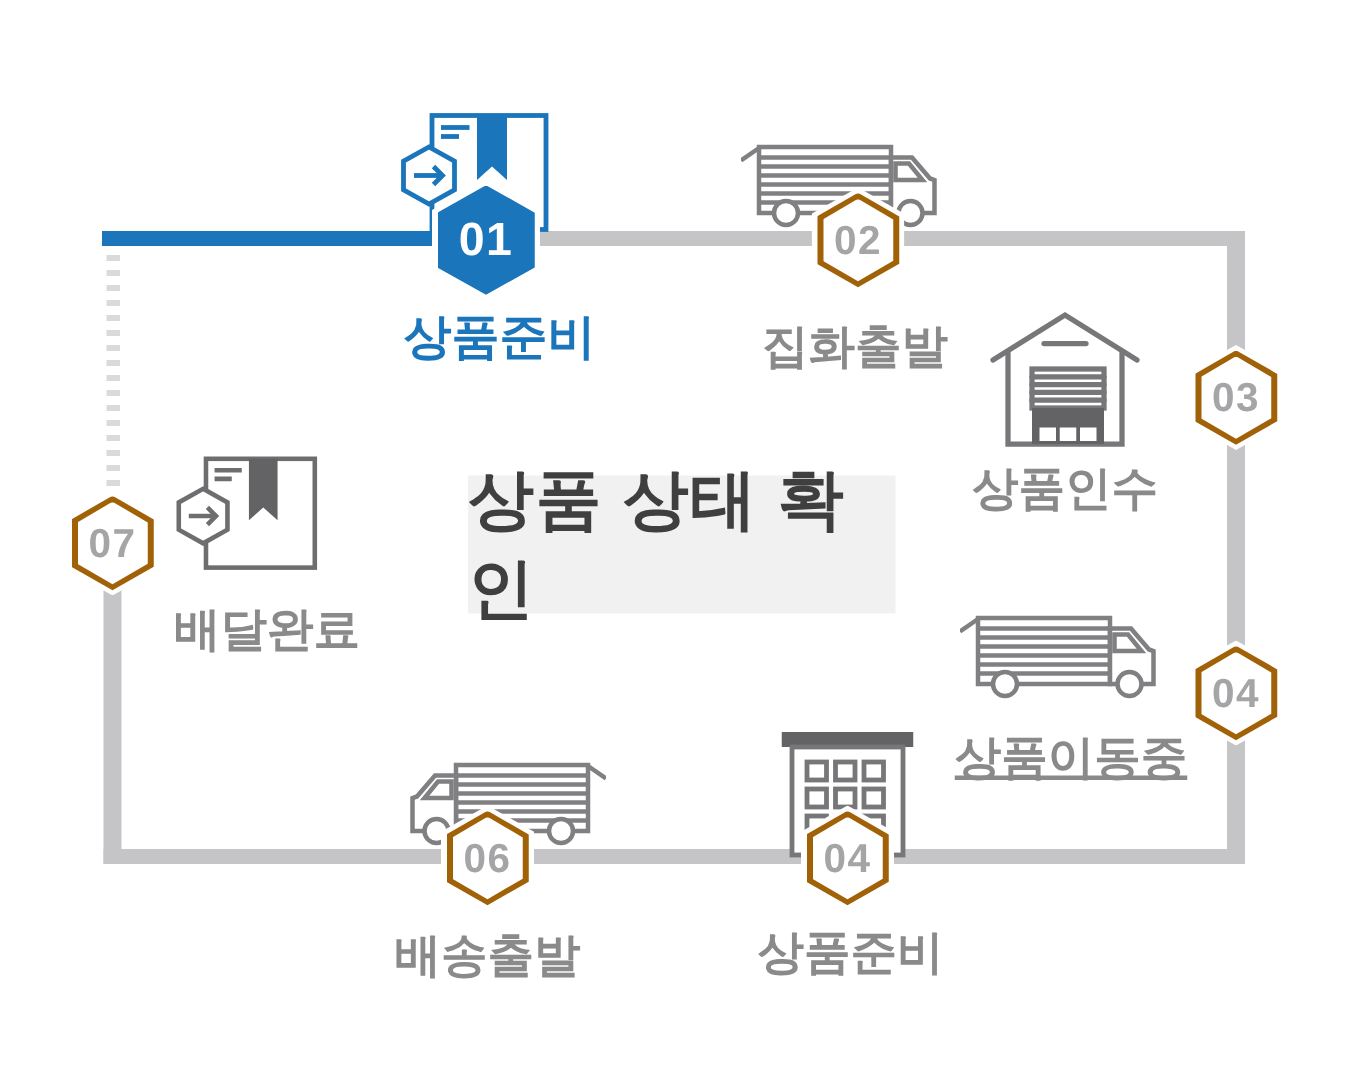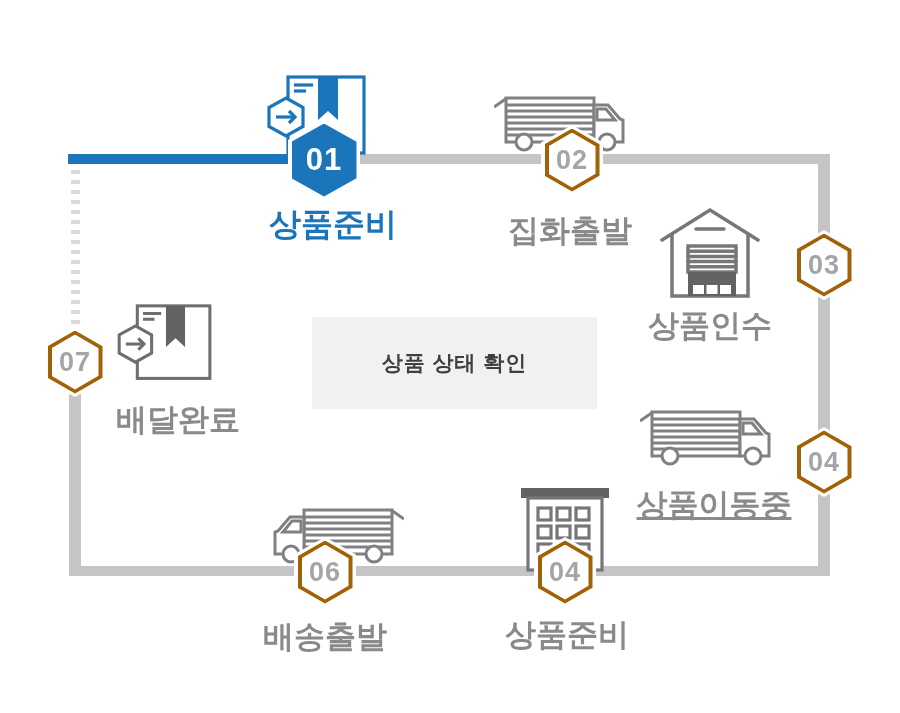--- a/index.html
+++ b/index.html
@@ -36,21 +36,21 @@
     color:var(--label,#8a8a8a);font-size:31px;font-weight:bold;white-space:nowrap;
   }
   .stage-label.blue{color:var(--accent,#1b75bb);font-size:32px;}
   
   .center-panel{
     position:absolute;left:312px;top:317px;width:285px;height:92px;z-index:10;
     background:var(--panel_bg,#f1f1f1);
     display:flex;align-items:center;justify-content:center;
   }
   .center-panel .title{
-    color:var(--panel_text,#3f3f3f);font-size:21px;font-weight:bold;letter-spacing:1px;
+    color:var(--panel_text,#3f3f3f);font-size:44px;font-weight:bold;letter-spacing:1px;
   }
 </style>
 </head>
 <body>
 
 <div class="canvas">
 
   <div class="line blue" style="left:68px;top:154px;width:260px;height:10px;"></div>
   <div class="line" style="left:328px;top:154px;width:502px;height:10px;"></div>
   <div class="line" style="left:818px;top:154px;width:12px;height:422px;"></div>

